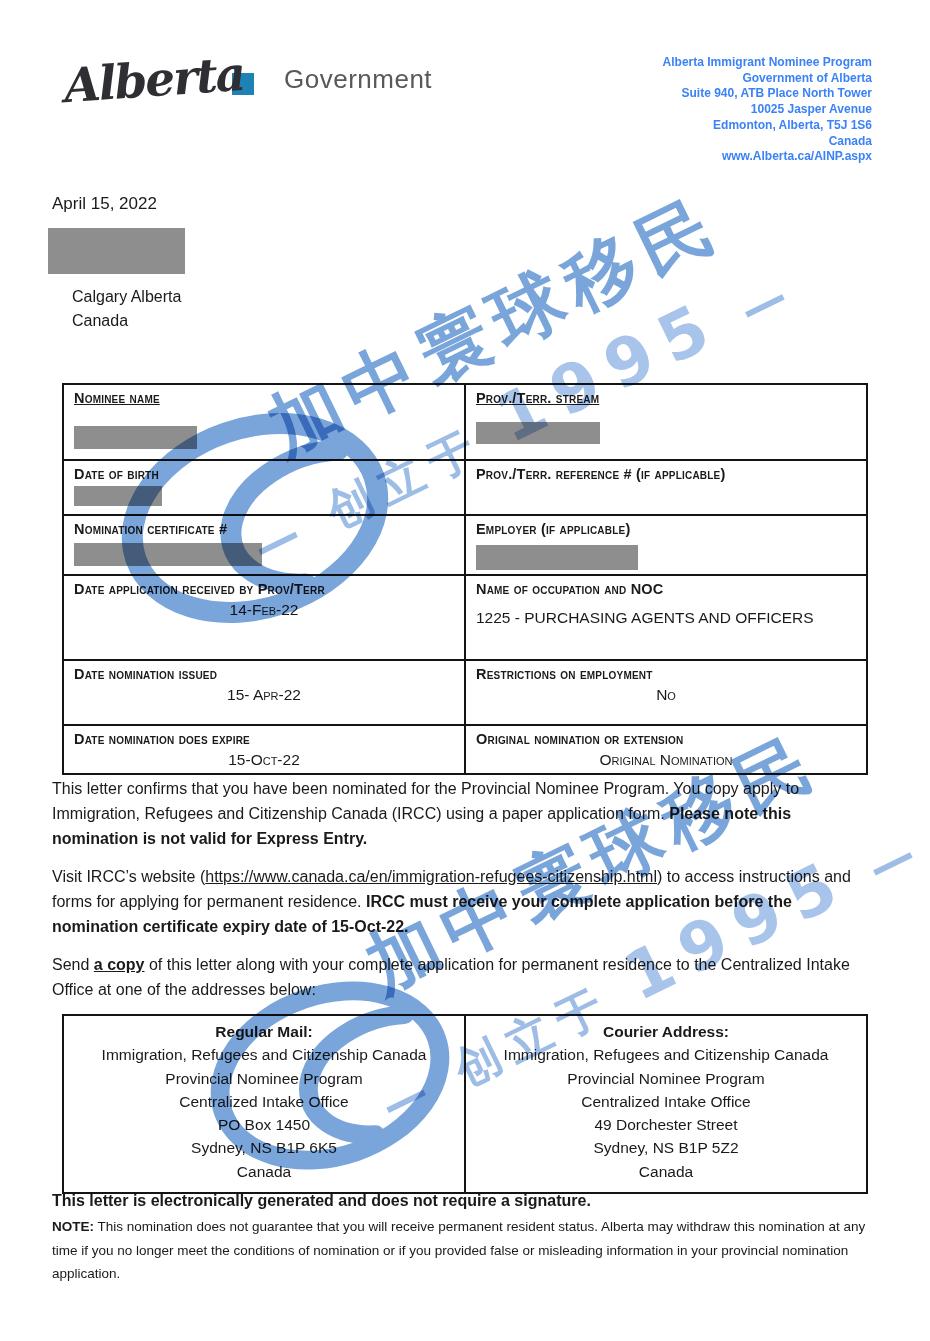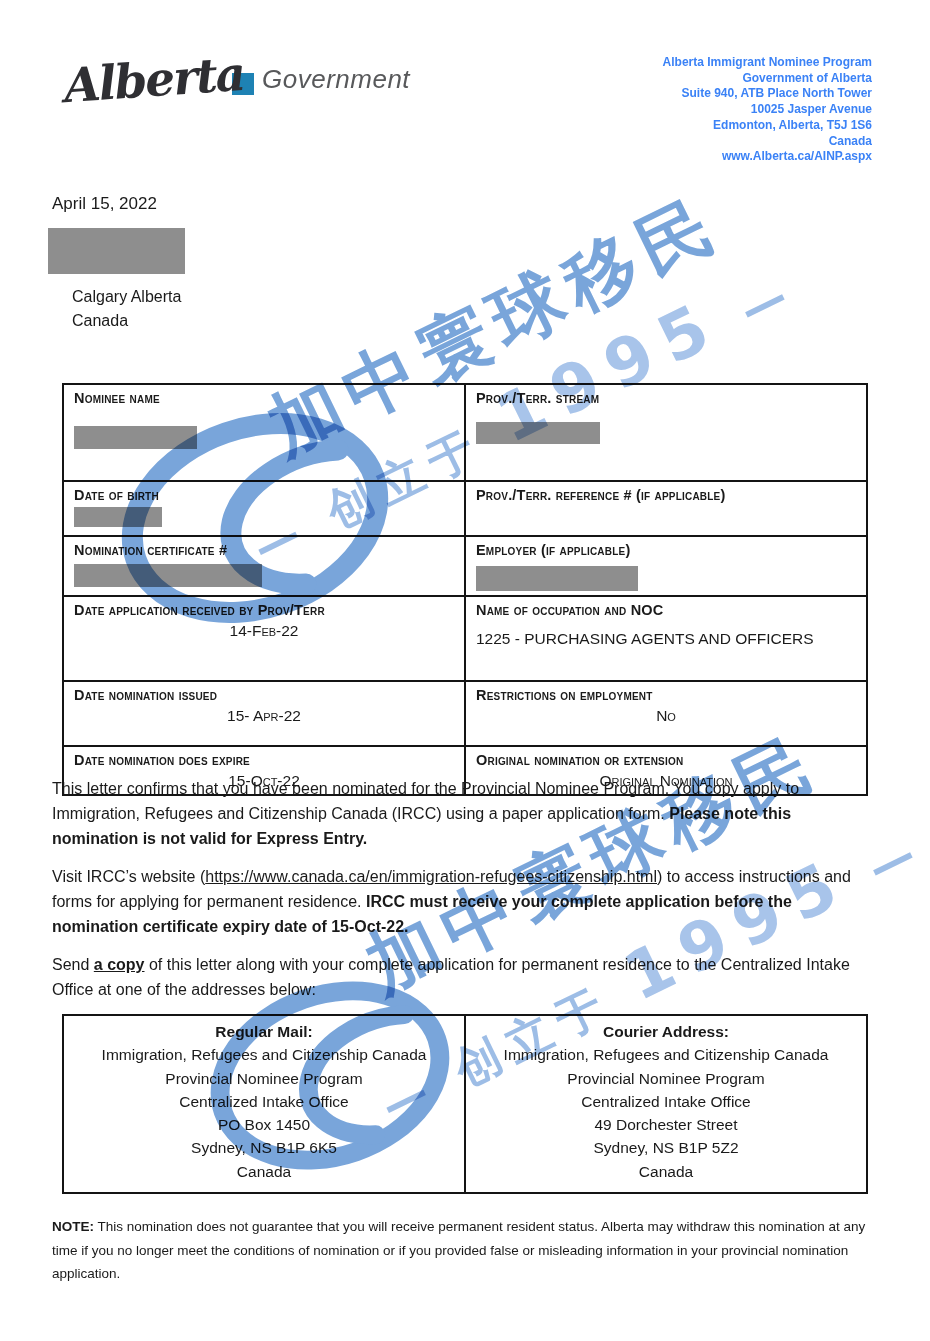--- a/index.html
+++ b/index.html
@@ -9,41 +9,41 @@
     background:#ffffff; color:#1a1a1a; overflow:hidden;
   }
 
   
   .logo { position:absolute; left:64px; top:56px; display:flex; align-items:flex-end; }
   .wordmark {
     font-family:"DejaVu Serif", serif; font-style:italic; font-weight:bold;
     font-size:47px; color:#2f2f33; letter-spacing:-2px; transform:rotate(-4deg); line-height:1;
   }
   .logo-square { width:22px; height:22px; background:#1e82b4; margin:0 0 8px -12px; }
-  .gov-label { font-size:26px; color:#58595b; margin:0 0 8px 8px; letter-spacing:0.5px;font-style:italic; }
+  .gov-label { font-size:26px; color:#58595b; margin:0 0 8px 30px; letter-spacing:0.5px; }
   .addr-block {
     position:absolute; right:58px; top:55px; text-align:right;
     font-size:12px; font-weight:bold; line-height:15.7px; color:#3b82f6;
   }
 
   
   .date-line { position:absolute; left:52px; top:194px; font-size:17px; }
   .redact { background:#8e8e8e; }
   .redact-recipient { position:absolute; left:48px; top:228px; width:137px; height:46px; }
   .city-block { position:absolute; left:52px; top:285px; font-size:16px; line-height:24px;margin-left:20px; }
   .doc-title { position:absolute; left:0; right:0; top:348px; text-align:center;
     font-size:16px; font-weight:bold; letter-spacing:0.3px; }
 
   
   .nom-table { position:absolute; left:62px; top:383px; width:806px; border-collapse:collapse; }
   .nom-table td { border:2px solid #141414; width:50%; vertical-align:top; padding:5px 10px 4px; }
   .lbl { font-weight:bold; font-variant:small-caps; font-size:14.5px; letter-spacing:0.2px; }
   .val { font-variant:small-caps; font-size:15.5px; margin-top:4px;text-align:center; }
   .val-caps { font-variant:normal; font-size:15.5px; margin-top:12px; }
-  .h80 { height:97px; } .h55 { height:55px; } .h60 { height:60px; }
+  .h80 { height:76px;text-decoration:underline; } .h55 { height:55px; } .h60 { height:60px; }
   .h85 { height:85px; } .h52 { height:65px; } .h48 { height:48px; }
   .bar-r1l { width:123px; height:23px; margin-top:20px; }
   .bar-r1r { width:124px; height:22px; margin-top:16px; }
   .bar-r2l { width:88px;  height:20px; margin-top:4px; }
   .bar-r3l { width:188px; height:23px; margin-top:6px; }
   .bar-r3r { width:162px; height:25px; margin-top:8px; }
 
   
   .body-copy { position:absolute; left:52px; top:776px; width:828px; font-size:16px; line-height:25px; }
   .body-copy p { margin-bottom:13px; }
@@ -193,20 +193,21 @@
         <div>Provincial Nominee Program</div>
         <div>Centralized Intake Office</div>
         <div>49 Dorchester Street</div>
         <div>Sydney, NS B1P 5Z2</div>
         <div>Canada</div>
       </td>
     </tr>
   </tbody>
     </table>
 
+  <div class="sig-line">This letter is electronically generated and does not require a signature.</div>
   <div class="note-block"><span class="b">NOTE:</span><span> This nomination does not guarantee that you will receive permanent resident status. Alberta may withdraw this nomination at any time if you no longer meet the conditions of nomination or if you provided false or misleading information in your provincial nomination application.</span></div>
 
   <div class="wm wm-text wm-t1">加中寰球移民</div>
   <div class="wm wm-sub wm-s1"><span>— 创立于 </span><span class="yr">1995</span><span> —</span></div>
   <div class="wm wm-c1">
     <svg width="290" height="240" viewBox="0 0 290 240">
       <g fill="none" stroke="#79a5da" stroke-width="21" stroke-linecap="round">
         <ellipse cx="145" cy="120" rx="126" ry="90" transform="rotate(-19 145 120)"></ellipse>
         <path d="M 228 52 A 92 62 -19 1 0 196 186"></path>
       </g>

